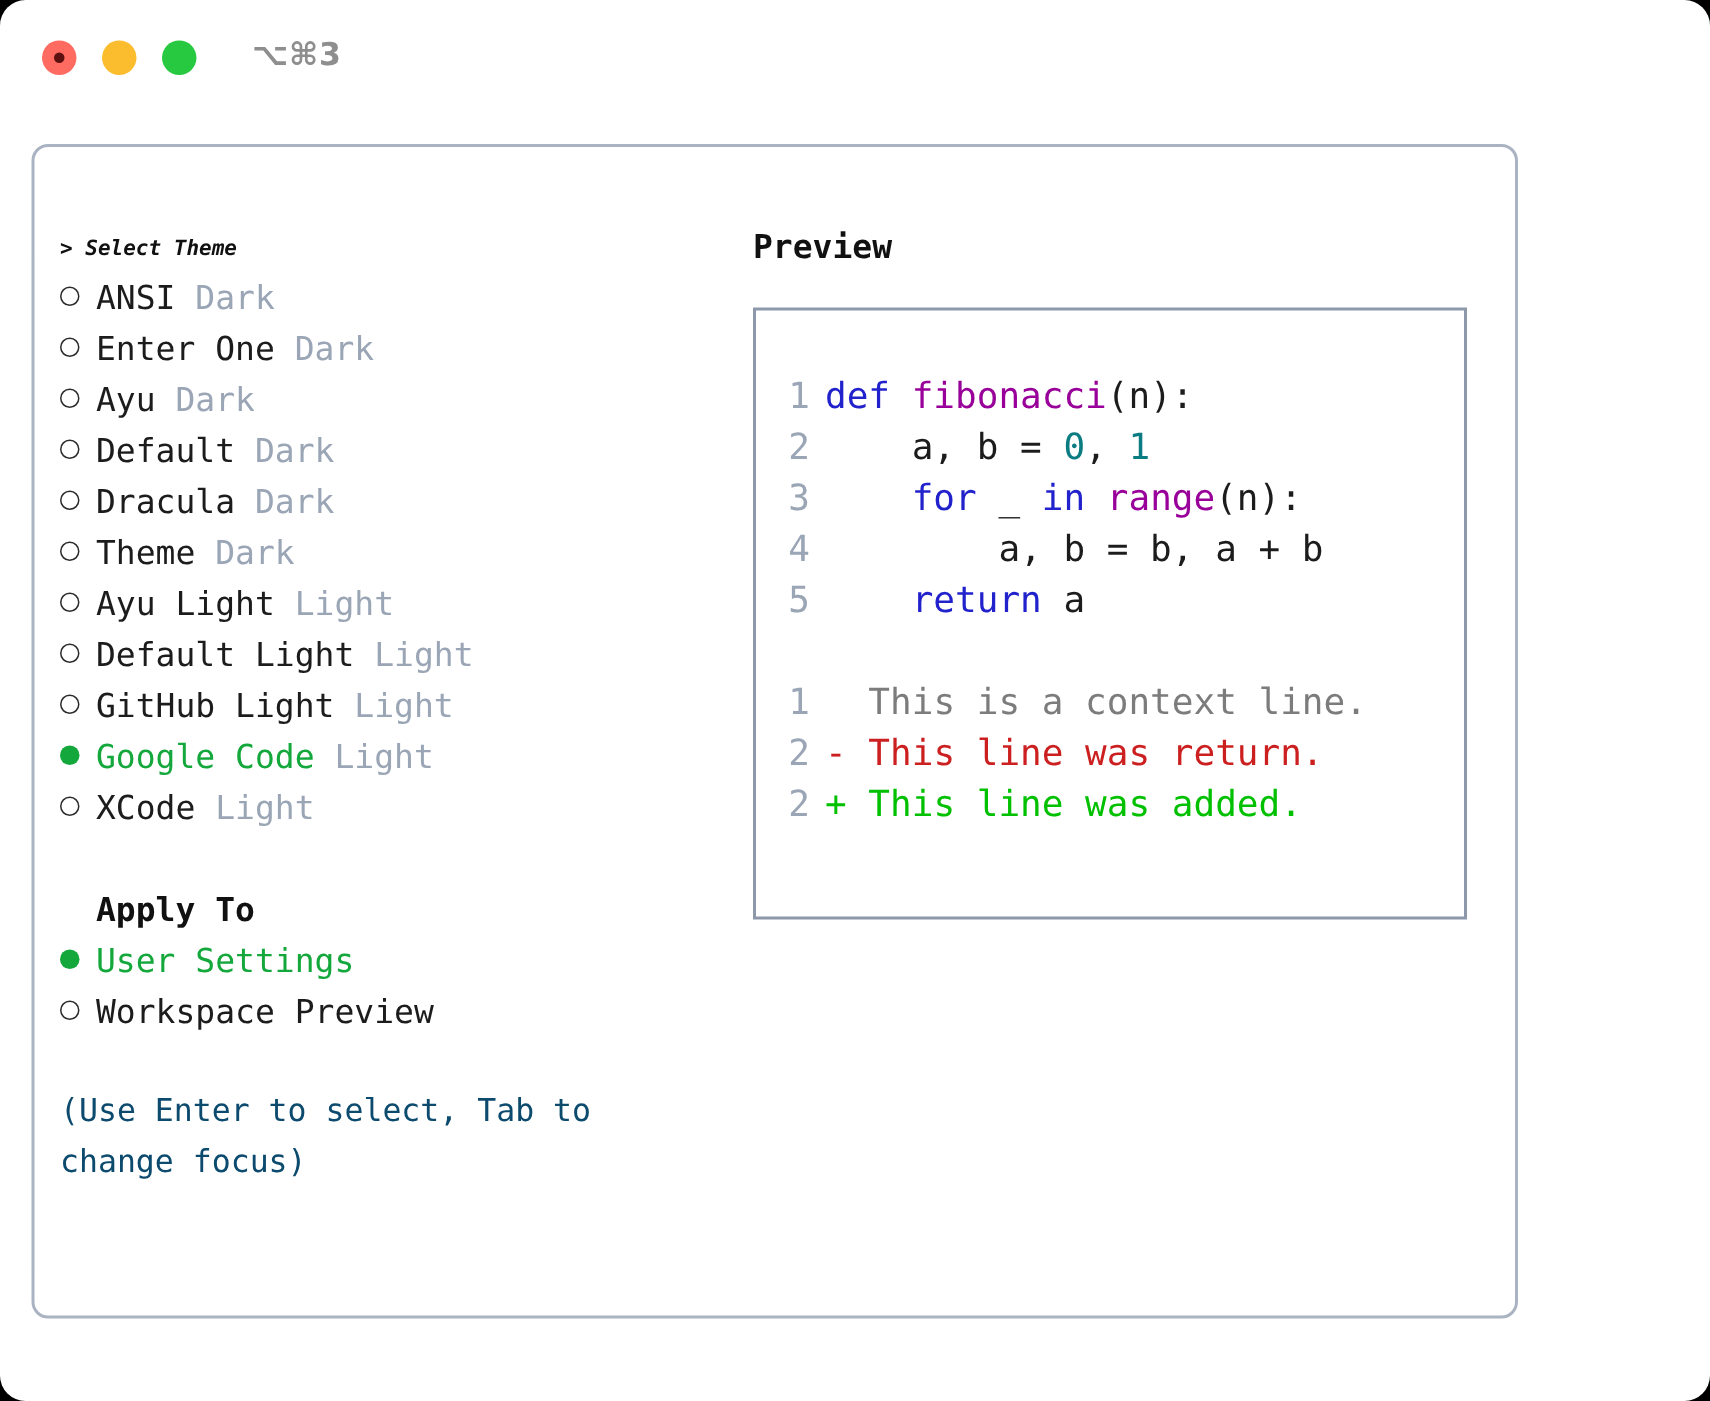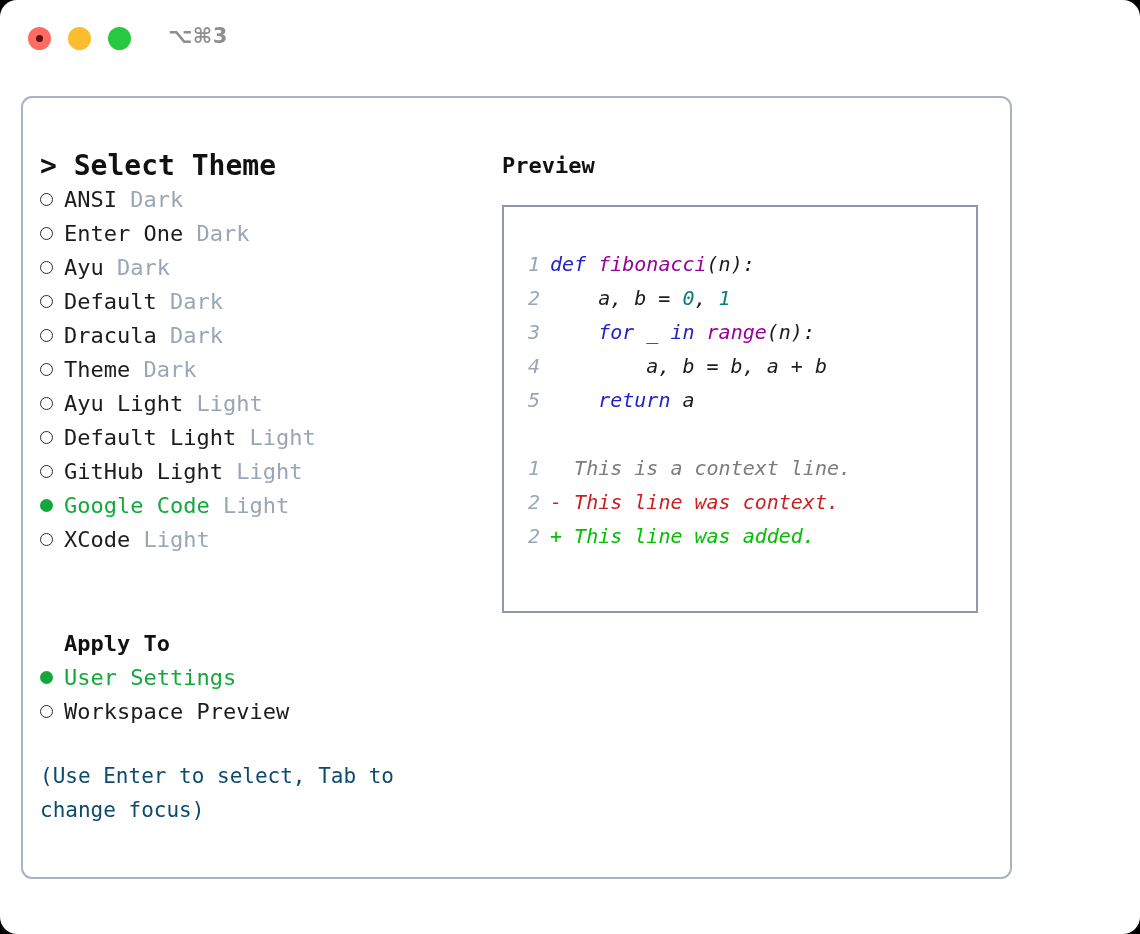--- a/index.html
+++ b/index.html
@@ -79,26 +79,27 @@
 
   
   .left-col {
     position: absolute;
     left: 17px;
     top: 51px;
     width: 430px;
   }
 
   .section-head {
-    font-size: 28px;
+    font-size: 14px;
     font-weight: 700;
     color: #111111;
     height: 34px;
     line-height: 34px;
     white-space: pre;
+    font-style: italic;
   }
 
   .opt-row {
     height: 34px;
     line-height: 34px;
     font-size: 22px;
     color: #1c1c1c;
     white-space: pre;
     display: block;
   }
@@ -128,21 +129,20 @@
   .group-spacer { height: 34px; }
 
   .group-head {
     font-size: 22px;
     font-weight: 700;
     color: #111111;
     height: 34px;
     line-height: 34px;
     padding-left: 24px;
     white-space: pre;
-    margin-top: 36px;
   }
 
   .hint {
     margin-top: 30px;
     font-size: 21px;
     line-height: 34px;
     color: #0c4a6e;
     width: 405px;
     white-space: pre-wrap;
   }
@@ -171,25 +171,24 @@
     background: #ffffff;
     position: relative;
   }
   .code-area {
     position: absolute;
     left: 14px;
     top: 40px;
     right: 4px;
   }
   .code-line {
-    font-size: 20px;
-    height: 34px;
-    line-height: 34px;
-    white-space: pre;
-    font-style: italic;
+    font-size: 24px;
+    height: 34px;
+    line-height: 34px;
+    white-space: pre;
   }
   .lno {
     color: #9aa5b5;
     display: inline-block;
     width: 22px;
     text-align: right;
     margin-right: 10px;
   }
   .kw   { color: #2222cc; }
   .fn   { color: #990099; }
@@ -251,21 +250,21 @@
         <div class="code-area">
           <div id="code-lines">
               <div class="code-line"><span class="lno">1</span><span class="kw">def </span><span class="fn">fibonacci</span><span class="plain">(n):</span></div>
               <div class="code-line"><span class="lno">2</span><span class="plain">    a, b = </span><span class="num">0</span><span class="plain">, </span><span class="num">1</span></div>
               <div class="code-line"><span class="lno">3</span><span class="plain">    </span><span class="kw">for</span><span class="plain"> _ </span><span class="kw">in</span><span class="plain"> </span><span class="fn">range</span><span class="plain">(n):</span></div>
               <div class="code-line"><span class="lno">4</span><span class="plain">        a, b = b, a + b</span></div>
               <div class="code-line"><span class="lno">5</span><span class="plain">    </span><span class="kw">return</span><span class="plain"> a</span></div>
             </div>
           <div class="diff-area" id="diff-lines">
               <div class="code-line"><span class="lno">1</span><span class="ctx">  </span><span class="ctx">This is a context line.</span></div>
-              <div class="code-line"><span class="lno">2</span><span class="del">- </span><span class="del">This line was context.</span></div>
+              <div class="code-line"><span class="lno">2</span><span class="del">- </span><span class="del">This line was return.</span></div>
               <div class="code-line"><span class="lno">2</span><span class="add">+ </span><span class="add">This line was added.</span></div>
             </div>
         </div>
       </div>
     </div>
 
   </div>
 </div>
 
 </body></html>

